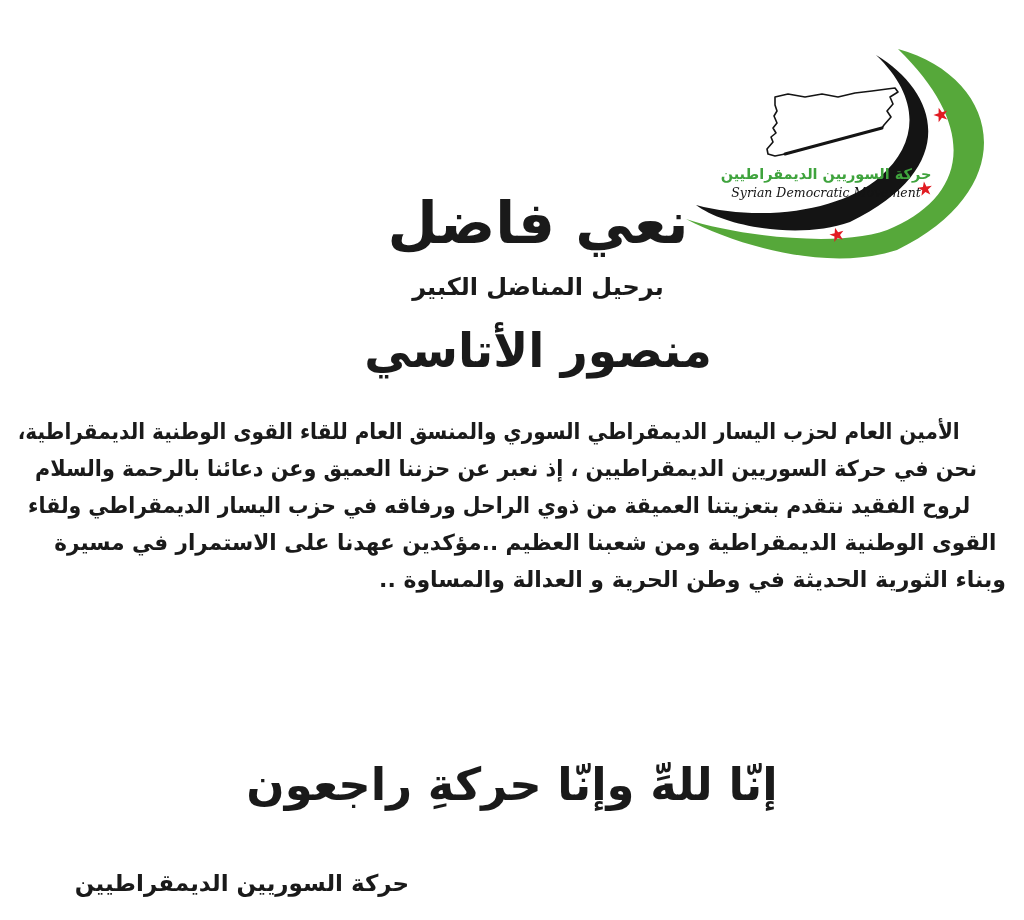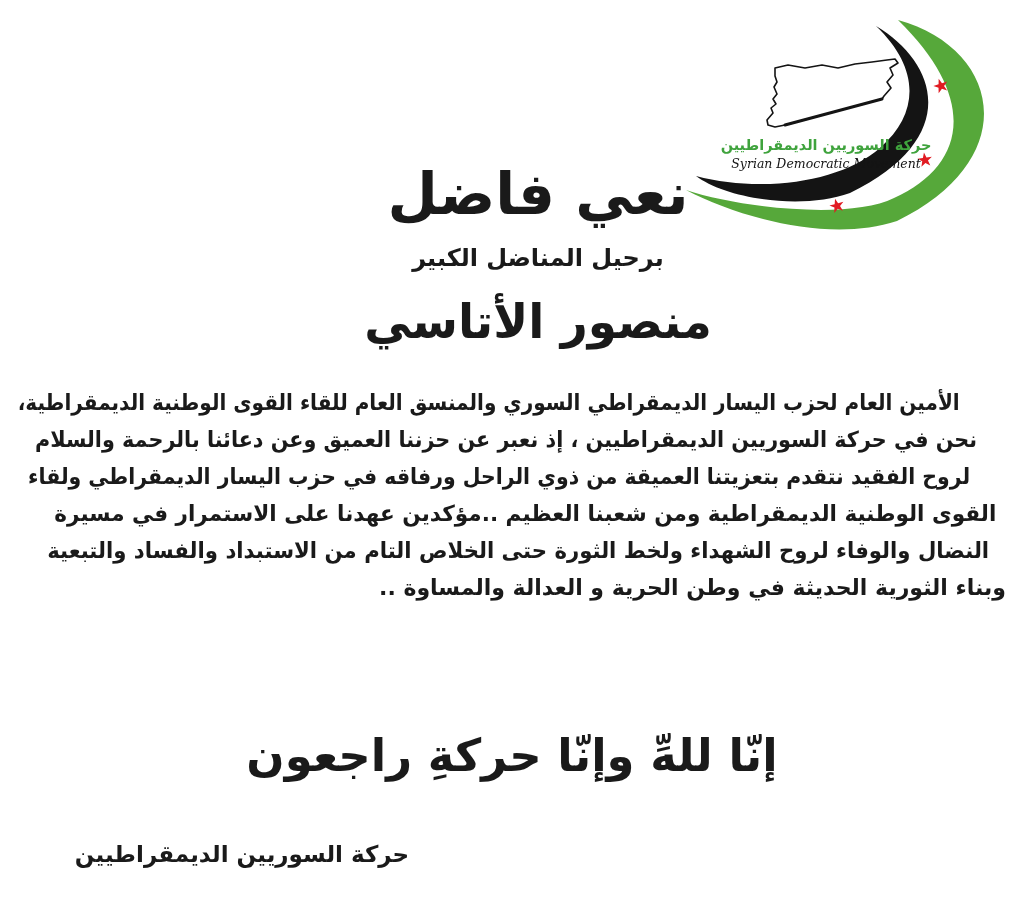--- a/index.html
+++ b/index.html
@@ -4,21 +4,21 @@
 <style>
   html, body { margin: 0; padding: 0; }
   body {
     width: 1024px; height: 920px;
     background: #ffffff;
     overflow: hidden;
     position: relative;
     font-family: "DejaVu Sans", sans-serif;
     color: #1a1a1a;
   }
-  .page { position: absolute; inset: 0; }
+  .page { position: absolute; inset: 0; margin-top: 29px; }
 
   
   .logo { position: absolute; left: 680px; top: 8px; width: 344px; height: 230px; }
   .logo svg { width: 100%; height: 100%; display: block; }
   .logo-ar-text { font-family: "DejaVu Sans", sans-serif; font-weight: 700; font-size: 14.5px; }
   .logo-en-text { font-family: "DejaVu Serif", serif; font-style: italic; font-size: 12.5px; }
 
   
   .centered { position: absolute; left: 0; right: 0; text-align: center; direction: rtl; }
   .shift { transform: translateX(26px); }
@@ -78,21 +78,20 @@
 
   <div class="centered shift title">نعي فاضل</div>
   <div class="centered shift subtitle">برحيل المناضل الكبير</div>
   <div class="centered shift deceased">منصور الأتاسي</div>
 
   <div class="body-lines">
     <div class="body-line fit"><span style="transform: scaleX(0.9098);">الأمين العام لحزب اليسار الديمقراطي السوري  والمنسق العام للقاء القوى الوطنية الديمقراطية،</span></div>
     <div class="body-line fit"><span style="transform: scaleX(0.9419);">نحن في حركة السوريين الديمقراطيين ، إذ نعبر عن حزننا العميق وعن دعائنا بالرحمة والسلام</span></div>
     <div class="body-line fit"><span style="transform: scaleX(0.9289);">لروح الفقيد  نتقدم بتعزيتنا العميقة من ذوي الراحل ورفاقه في حزب اليسار الديمقراطي ولقاء</span></div>
     <div class="body-line fit"><span style="transform: scaleX(0.9807);">القوى الوطنية الديمقراطية ومن شعبنا العظيم ..مؤكدين عهدنا  على الاستمرار في مسيرة</span></div>
-    <div class="body-line fit"><span style="transform: scaleX(0.9649);">النضال والوفاء لروح الشهداء ولخط الثورة حتى الخلاص التام من الاستبداد والفساد والتبعية</span></div>
     <div class="body-line fit align-right"><span>وبناء الثورية الحديثة في وطن الحرية و العدالة والمساوة ..</span></div>
   </div>
 
   <div class="centered phrase">إنّا للهِّ وإنّا حركةِ راجعون</div>
 
   <div class="signature">حركة السوريين الديمقراطيين</div>
 
 </div>
 
 </body></html>

